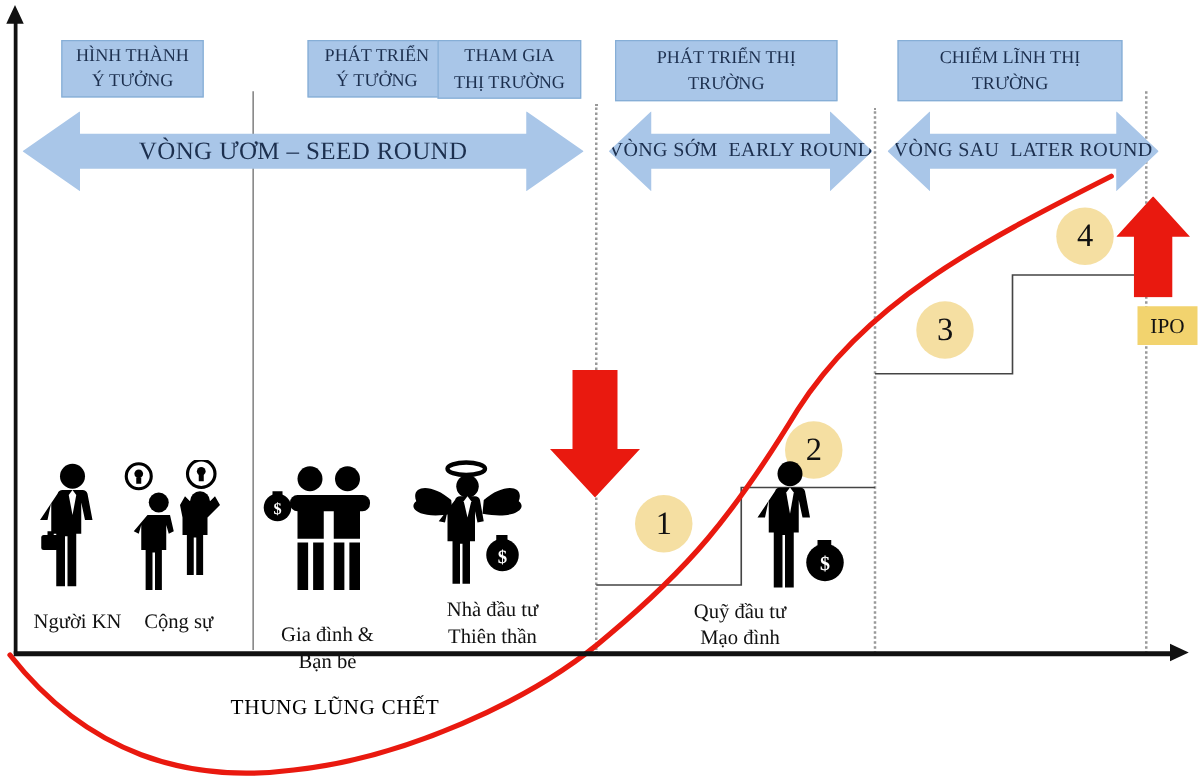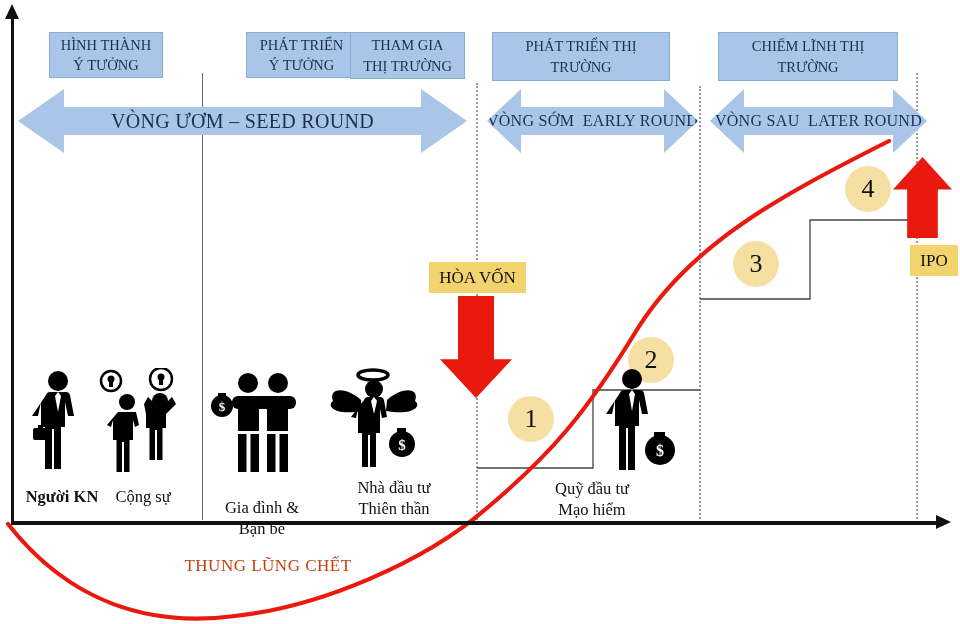--- a/index.html
+++ b/index.html
@@ -61,21 +61,21 @@
   .red-down{clip-path:polygon(25% 0,75% 0,75% 62%,100% 62%,50% 100%,0 62%,25% 62%);}
   .red-up{clip-path:polygon(50% 0,100% 40%,76% 40%,76% 100%,24% 100%,24% 40%,0 40%);}
   
   .axis{background:var(--axis-black);z-index:8;}
   .axis-head{width:0;height:0;z-index:8;}
   
   .actor-icon{z-index:7;}
   .actor-label{
     text-align:center;font-size:16.5px;line-height:1.25;color:#111;z-index:7;
   }
-  .valley-label{font-size:17px;color:#c2410c;z-index:7;letter-spacing:.5px;}
+  .valley-label{font-size:17px;color:#000000;z-index:7;letter-spacing:.5px;}
 </style>
 </head>
 <body>
 
 <div id="canvas">
 
   <div class="abs vline-solid" style="left:202px;top:73px;height:447px;"></div>
   <div class="abs vline-dotted" style="left:476px;top:83px;height:440px;"></div>
   <div class="abs vline-dotted" style="left:699px;top:86px;height:437px;"></div>
   <div class="abs vline-dotted" style="left:916px;top:73px;height:450px;"></div>
@@ -115,23 +115,20 @@
       <span>3</span>
     </div>
   <div class="abs num-circle" style="left:845px;top:166px;">
       <span>4</span>
     </div>
 
   <svg class="overlay curve" width="960" height="624" viewBox="0 0 960 624">
     <path d="M8 524 C70 603 150 627 235 616 C320 607 425 562 487 508 C550 455 585 415 638 328 C692 243 780 196 889 141" fill="none" stroke="var(--accent-red)" stroke-width="4.2" stroke-linecap="round"></path>
   </svg>
 
-  <div class="abs tag" style="left:429px;top:262px;width:97px;height:31px;">
-    <span>HÒA VỐN</span>
-  </div>
   <div class="abs red-arrow red-down" style="left:440px;top:296px;width:72px;height:102px;"></div>
 
   <div class="abs red-arrow red-up" style="left:893px;top:157px;width:59px;height:81px;"></div>
   <div class="abs tag" style="left:894px;top:245px;width:48px;height:31px;margin-left:16px;">
     <span>IPO</span>
   </div>
 
   <svg class="abs actor-icon" style="left:32px;top:370px;" width="54" height="104" viewBox="0 0 54 104">
     <circle cx="26" cy="11" r="10" fill="#000"></circle>
     <path d="M14 25 q1-3 4-3 h16 q3 0 4 3 l4 21 h-6 l-3-14 v25 h-4 v42 h-7 v-40 h-2 v40 h-7 v-42 h-4 v-25 l-3 14 h-6 z" fill="#000"></path>
@@ -183,28 +180,28 @@
 
   <svg class="abs actor-icon" style="left:602px;top:368px;" width="76" height="108" viewBox="0 0 76 108">
     <circle cx="30" cy="11" r="10" fill="#000"></circle>
     <path d="M18 25 q1-3 4-3 h16 q3 0 4 3 l4 21 h-6 l-3-14 v26 h-4 v44 h-7 v-42 h-2 v42 h-7 v-44 h-4 v-26 l-3 14 h-6 z" fill="#000"></path>
     <path d="M30 22 l3 4 -3 17 -3-17 z" fill="#fff"></path>
     <circle cx="58" cy="82" r="15" fill="#000"></circle>
     <rect x="52" y="64" width="11" height="9" fill="#000"></rect>
     <text x="58" y="88" font-size="16" font-weight="bold" fill="#fff" text-anchor="middle" font-family="Liberation Serif,serif">$</text>
   </svg>
 
-  <div class="abs actor-label" style="left:16px;top:487px;width:92px;font-weight:bold;">Người KN</div>
+  <div class="abs actor-label" style="left:16px;top:487px;width:92px;">Người KN</div>
   <div class="abs actor-label" style="left:100px;top:487px;width:86px;">Cộng sự</div>
   <div class="abs actor-label ml" style="left:214px;top:498px;width:96px;">Gia đình &amp;
 Bạn bè</div>
   <div class="abs actor-label ml" style="left:346px;top:478px;width:96px;">Nhà đầu tư
 Thiên thần</div>
   <div class="abs actor-label ml" style="left:542px;top:479px;width:100px;">Quỹ đầu tư
-Mạo hiểm</div>
+Mạo đình</div>
 
   <div class="abs valley-label" style="left:183px;top:556px;width:170px;text-align:center;">THUNG LŨNG CHẾT</div>
 
   <div class="abs axis" style="left:11px;top:16px;width:3px;height:507px;"></div>
   <div class="abs axis-head" style="left:5px;top:4px;border-left:7.5px solid transparent;border-right:7.5px solid transparent;border-bottom:15px solid var(--axis-black);"></div>
   <div class="abs axis" style="left:11px;top:521px;width:927px;height:3.5px;"></div>
   <div class="abs axis-head" style="left:936px;top:515px;border-top:7.5px solid transparent;border-bottom:7.5px solid transparent;border-left:15px solid var(--axis-black);"></div>
 
 </div>
 

